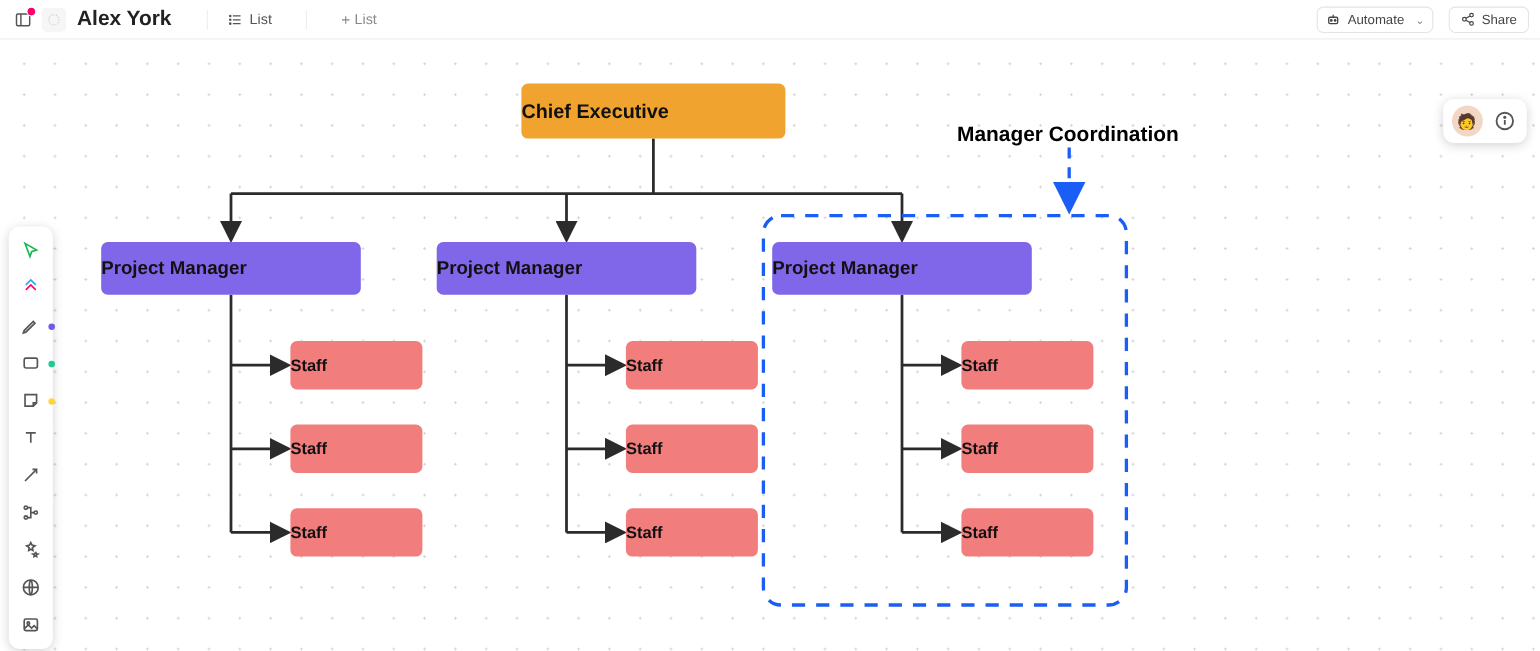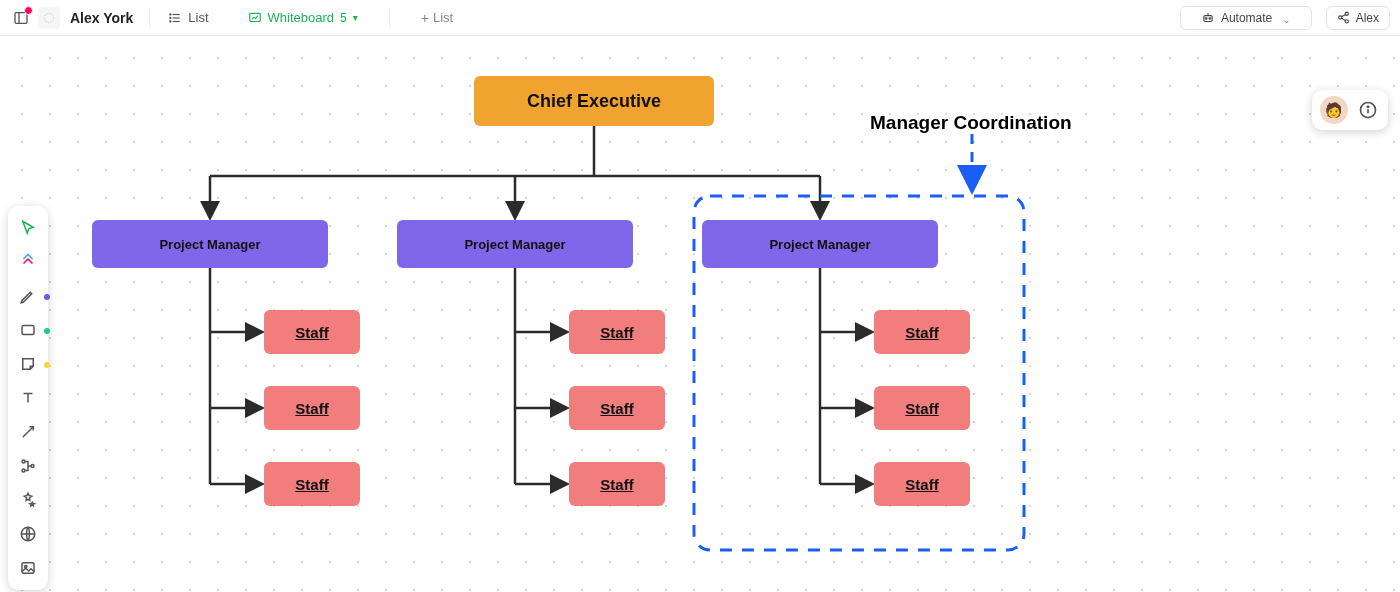--- a/index.html
+++ b/index.html
@@ -6,56 +6,56 @@
 body { font-family: -apple-system, BlinkMacSystemFont, "Segoe UI", Helvetica, Arial, sans-serif; background: #fff; width: 1400px; height: 592px; overflow: hidden; position: relative; }
 
 
 .topbar { height: 36px; border-bottom: 1px solid #e8e8e8; display: flex; align-items: center; padding: 0 10px; gap: 6px; }
 .tb-icon { width: 22px; height: 22px; display:flex; align-items:center; justify-content:center; color:#555; border-radius:4px; }
 .tb-icon.pink-dot { position: relative; }
 .tb-icon.pink-dot::after { content:''; position:absolute; top:-1px; right:-1px; width:7px; height:7px; background:#f06; border-radius:50%; border:1px solid #fff; }
 .tb-sep { width:1px; height:18px; background:#eee; margin:0 2px; }
 .tb-user-icon { width:22px; height:22px; border-radius:4px; background:#f6f6f6; display:flex; align-items:center; justify-content:center; }
 .tb-user-icon svg { opacity:.35; }
-.tb-username { font-weight:600; font-size:14px; color:#222; margin-left:4px; margin-right:8px; }
+.tb-username { font-weight:600; font-size:19px; color:#222; margin-left:4px; margin-right:24px; }
 .view-tabs { display:flex; align-items:center; gap:19px; }
 .view-tab { display:flex; align-items:center; gap:6px; padding:6px 10px; font-size:13px; color:#555; border-radius:4px; cursor:pointer; position:relative; }
 .view-tab.active { color:#18b552; }
 .view-tab.active::after { content:''; position:absolute; left:0; right:0; bottom:-7px; height:2px; background:#18b552; }
 .view-tab .count { color:#8a8a8a; font-size:12px; }
 .view-tab.active .count { color:#18b552; }
 .view-tab .chev { color:#18b552; font-size:10px; }
 .add-view { color:#888; font-size:13px; display:flex; align-items:center; gap:4px; padding:6px 10px; cursor:pointer; }
 .add-view .plus { font-size:14px; }
 .topbar .spacer { flex:1; }
-.automate-btn { display:flex; align-items:flex-end; gap:6px; border:1px solid #e4e4e4; border-radius:6px; padding:4px 20px; font-size:12px; color:#444; cursor:pointer; }
+.automate-btn { display:flex; align-items:flex-end; gap:6px; border:1px solid #e4e4e4; border-radius:6px; padding:4px 7px; font-size:12px; color:#444; cursor:pointer; }
 .automate-btn .chev { font-size:10px; color:#888; margin-left:4px; }
 .share-btn { display:flex; align-items:center; gap:6px; border:1px solid #e4e4e4; border-radius:6px; padding:4px 10px; font-size:12px; color:#444; cursor:pointer; margin-left:8px; }
 
 
 .canvas-wrap { position:absolute; top:36px; left:0; right:0; bottom:0; background:#fff;
   background-image: radial-gradient(#d6d6d6 1px, transparent 1px);
   background-size: 28px 28px; background-position: 8px 8px; }
 
 
 .toolbar { position:absolute; top:170px; left:8px; width:40px; background:#fff; border-radius:10px; box-shadow:0 2px 10px rgba(0,0,0,.18); padding:6px 0; display:flex; flex-direction:column; align-items:center; gap:2px; }
 .tool { width:32px; height:32px; display:flex; align-items:center; justify-content:center; color:#555; cursor:pointer; border-radius:6px; position:relative; }
 .tool.active { color:#18b552; }
 .tool-dot { position:absolute; right:-6px; top:14px; width:6px; height:6px; border-radius:50%; }
 
 
 .presence { position:absolute; top:54px; right:12px; display:flex; align-items:center; gap:8px; background:#fff; border-radius:10px; box-shadow:0 2px 10px rgba(0,0,0,.18); padding:6px 8px; }
 .avatar { width:28px; height:28px; border-radius:50%; background:#f2d7c5; display:flex; align-items:center; justify-content:center; font-size:14px; }
 .info-icon { width:24px; height:24px; display:flex; align-items:center; justify-content:center; color:#555; }
 
 
-.node { position:absolute; display:flex; align-items:center; justify-content:center; font-weight:700; color:#111; border-radius:6px; }
+.node { position:absolute; display:flex; align-items:center; justify-content:flex-start; font-weight:700; color:#111; border-radius:6px; }
 .node.exec { background:#f0a32f; width:240px; height:50px; font-size:18px; }
-.node.pm   { background:#8066e8; color:#111; width:236px; height:48px; font-size:13px; }
-.node.staff{ background:#f27d7d; color:#111; width:96px; height:44px; font-size:15px;text-decoration:underline; }
+.node.pm   { background:#8066e8; color:#111; width:236px; height:48px; font-size:17px; }
+.node.staff{ background:#f27d7d; color:#111; width:120px; height:44px; font-size:15px; }
 
 
 .connectors { position:absolute; top:0; left:0; width:100%; height:100%; pointer-events:none; }
 
 
 .annotation { position:absolute; font-weight:800; font-size:19px; color:#000; }
 
 </style>
 </head>
 <body>
@@ -80,29 +80,20 @@
       <svg width="14" height="14" viewBox="0 0 24 24" fill="none" stroke="currentColor" stroke-width="2">
           <line x1="8" y1="6" x2="20" y2="6"></line>
           <line x1="8" y1="12" x2="20" y2="12"></line>
           <line x1="8" y1="18" x2="20" y2="18"></line>
           <circle cx="4" cy="6" r="1"></circle>
           <circle cx="4" cy="12" r="1"></circle>
           <circle cx="4" cy="18" r="1"></circle>
         </svg>
       <span>List</span>
     </div>
-    <div class="view-tab active">
-      <svg width="14" height="14" viewBox="0 0 24 24" fill="none" stroke="currentColor" stroke-width="2">
-          <rect x="3" y="4" width="18" height="14" rx="2"></rect>
-          <path d="M7 14l3-3 3 2 4-5"></path>
-        </svg>
-      <span>Whiteboard</span>
-      <span class="count">5</span>
-      <span class="chev">▾</span>
-    </div>
     <div class="tb-sep"></div>
     <div class="add-view">
       <span class="plus">+</span>
       <span>List</span>
     </div>
   </div>
 
   <div class="spacer"></div>
 
   <div class="automate-btn">
@@ -116,21 +107,21 @@
     <span class="chev">⌄</span>
   </div>
   <div class="share-btn">
     <svg width="13" height="13" viewBox="0 0 24 24" fill="none" stroke="currentColor" stroke-width="2">
         <circle cx="18" cy="5" r="3"></circle>
         <circle cx="6" cy="12" r="3"></circle>
         <circle cx="18" cy="19" r="3"></circle>
         <line x1="8.5" y1="10.5" x2="15.5" y2="6.5"></line>
         <line x1="8.5" y1="13.5" x2="15.5" y2="17.5"></line>
       </svg>
-    <span>Alex</span>
+    <span>Share</span>
   </div>
 </div>
 
 <div class="canvas-wrap">
 
   <div class="toolbar">
     <div class="tool active">
       <svg width="18" height="18" viewBox="0 0 24 24" fill="none" stroke="currentColor" stroke-width="2">
           <path d="M5 3l14 8-6 2-2 6z"></path>
         </svg>

